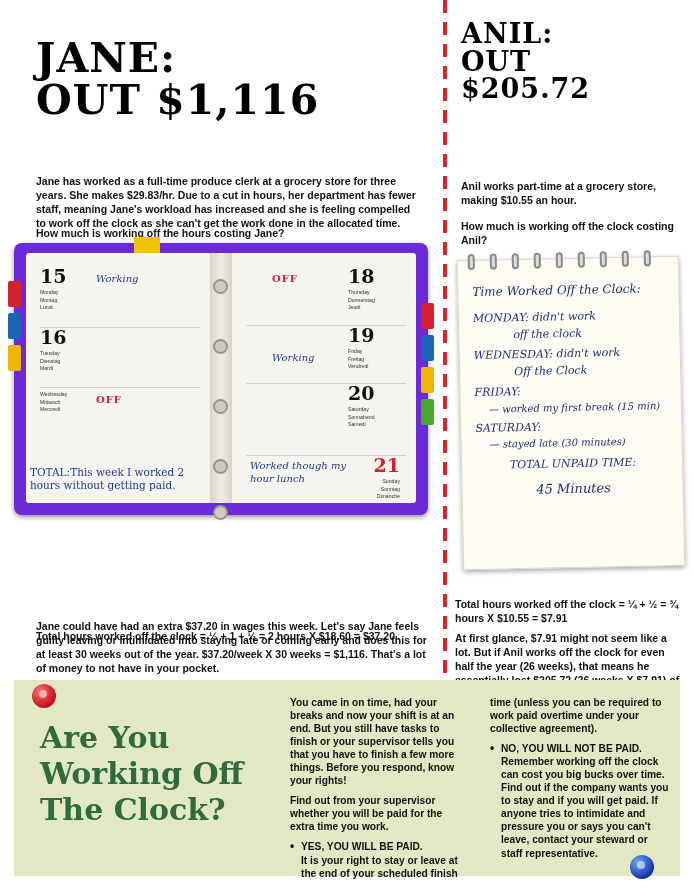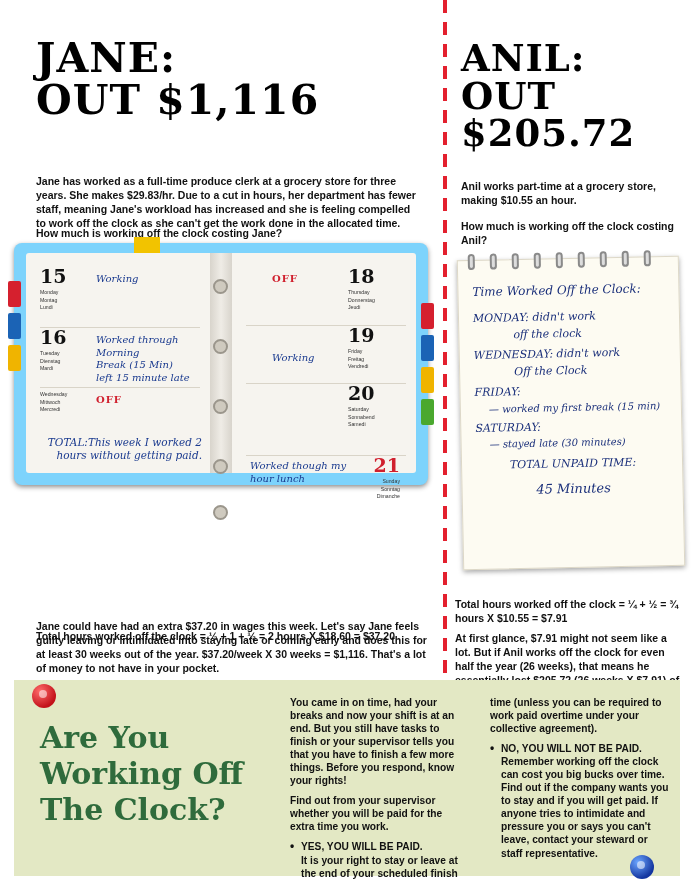--- a/index.html
+++ b/index.html
@@ -32,45 +32,45 @@
     line-height: 1.02;
     text-transform: uppercase;
   }
   #jane-headline {
     position: absolute; left: 36px; top: 38px;
     width: 360px;
     font-size: 41px;
   }
   #jane-headline .l2 { display:block; }
   #anil-headline {
-    position: absolute; left: 461px; top: 40px;
+    position: absolute; left: 461px; top: 20px;
     width: 230px;
-    font-size: 37px;
+    font-size: 27px;
   }
   #anil-headline .l2, #anil-headline .l3 { display:block; }
 
   
   .body-txt {
     font-size: 10.5px;
     line-height: 1.32;
     color: #111;
     font-weight: bold;
   }
 
   #jane-intro { position: absolute; left: 36px; top: 175px; width: 384px; }
   #jane-q { position: absolute; left: 36px; top: 227px; width: 384px; }
 
   #anil-intro { position: absolute; left: 461px; top: 180px; width: 215px; }
   #anil-q { position: absolute; left: 461px; top: 220px; width: 215px; }
 
   
   .planner {
     position: absolute; left: 14px; top: 243px;
-    width: 414px; height: 242px;
-    background: #7dd3fc;
+    width: 414px; height: 272px;
+    background: #6d28d9;
     border-radius: 8px;
     box-shadow: 0 2px 5px rgba(0,0,0,.45);
   }
   .planner-inner {
     position: absolute; left: 12px; top: 10px; right: 12px; bottom: 12px;
     background: #f6f4ef;
     border-radius: 3px;
     display: flex;
   }
   .pl-page { flex: 1; position: relative; padding: 14px 10px 8px 14px; }
@@ -96,22 +96,22 @@
     font-style: italic;
     color: #1a3a8f;
     font-size: 10px;
     line-height: 1.25;
   }
   .hand.red { color: #d0202e; font-weight: bold; font-style: normal; letter-spacing: 1px; }
   .entry { position: absolute; left: 56px; top: 6px; right: 4px; }
   .entry-r { position: absolute; left: 66px; top: 6px; right: 4px; }
   .total-line {
     position: absolute; left: 4px; right: 8px; bottom: 10px;
-    font-family: "DejaVu Serif", serif; font-style: italic;
-    color: #1a3a8f; font-size: 10.5px; line-height: 1.3; text-align: right;
+    font-family: "DejaVu Serif", serif; 
+    color: #1a3a8f; font-size: 10.5px; line-height: 1.3;
   }
   .tab {
     position: absolute; width: 13px; height: 26px; border-radius: 2px; left: -6px;
   }
   .tab-r { position:absolute; width: 13px; height: 26px; border-radius:2px; right:-6px; }
   .sticky {
     position: absolute; width: 26px; height: 16px; background: #f2c300;
     top: -6px; left: 120px;
   }
 
@@ -194,21 +194,21 @@
 <div class="page">
 
   <div class="divider"></div>
 
   <div class="headline" id="jane-headline">
     <span class="l1">Jane:</span>
     <span class="l2">Out $1,116</span>
   </div>
 
   <div class="body-txt" id="jane-intro">Jane has worked as a full-time produce clerk at a grocery store for three years. She makes $29.83/hr. Due to a cut in hours, her department has fewer staff, meaning Jane's workload has increased and she is feeling compelled to work off the clock as she can't get the work done in the allocated time.</div>
-  <div class="body-txt" id="jane-q">How much is working off the clock costing Jane?</div>
+  <div class="body-txt" id="jane-q">How much is working off the hours costing Jane?</div>
 
   <div class="planner">
     <div class="sticky"></div>
     <div class="tab" style="top:38px;background:#d5202e"></div>
     <div class="tab" style="top:70px;background:#1b63b5"></div>
     <div class="tab" style="top:102px;background:#f0b400"></div>
     <div class="tab-r" style="top:60px;background:#d5202e"></div>
     <div class="tab-r" style="top:92px;background:#1b63b5"></div>
     <div class="tab-r" style="top:124px;background:#f0b400"></div>
     <div class="tab-r" style="top:156px;background:#4aa82e"></div>
@@ -221,23 +221,20 @@
           <div class="daylbl" style="white-space:pre-line">Monday
 Montag
 Lundi</div>
           <div class="entry hand" style="white-space:pre-line">Working</div>
         </div>
         <div class="daybox">
           <div class="daynum">16</div>
           <div class="daylbl" style="white-space:pre-line">Tuesday
 Dienstag
 Mardi</div>
-          <div class="entry hand" style="white-space:pre-line">Worked through Morning
-Break (15 Min)
-left 15 minute late</div>
         </div>
         <div class="daybox">
           <div class="daylbl" style="white-space:pre-line">Wednesday
 Mittwoch
 Mercredi</div>
           <div class="entry hand red" style="white-space:pre-line">OFF</div>
         </div>
         <div class="total-line" style="white-space:pre-line">TOTAL:This week I worked 2
 hours without getting paid.</div>
       </div>

